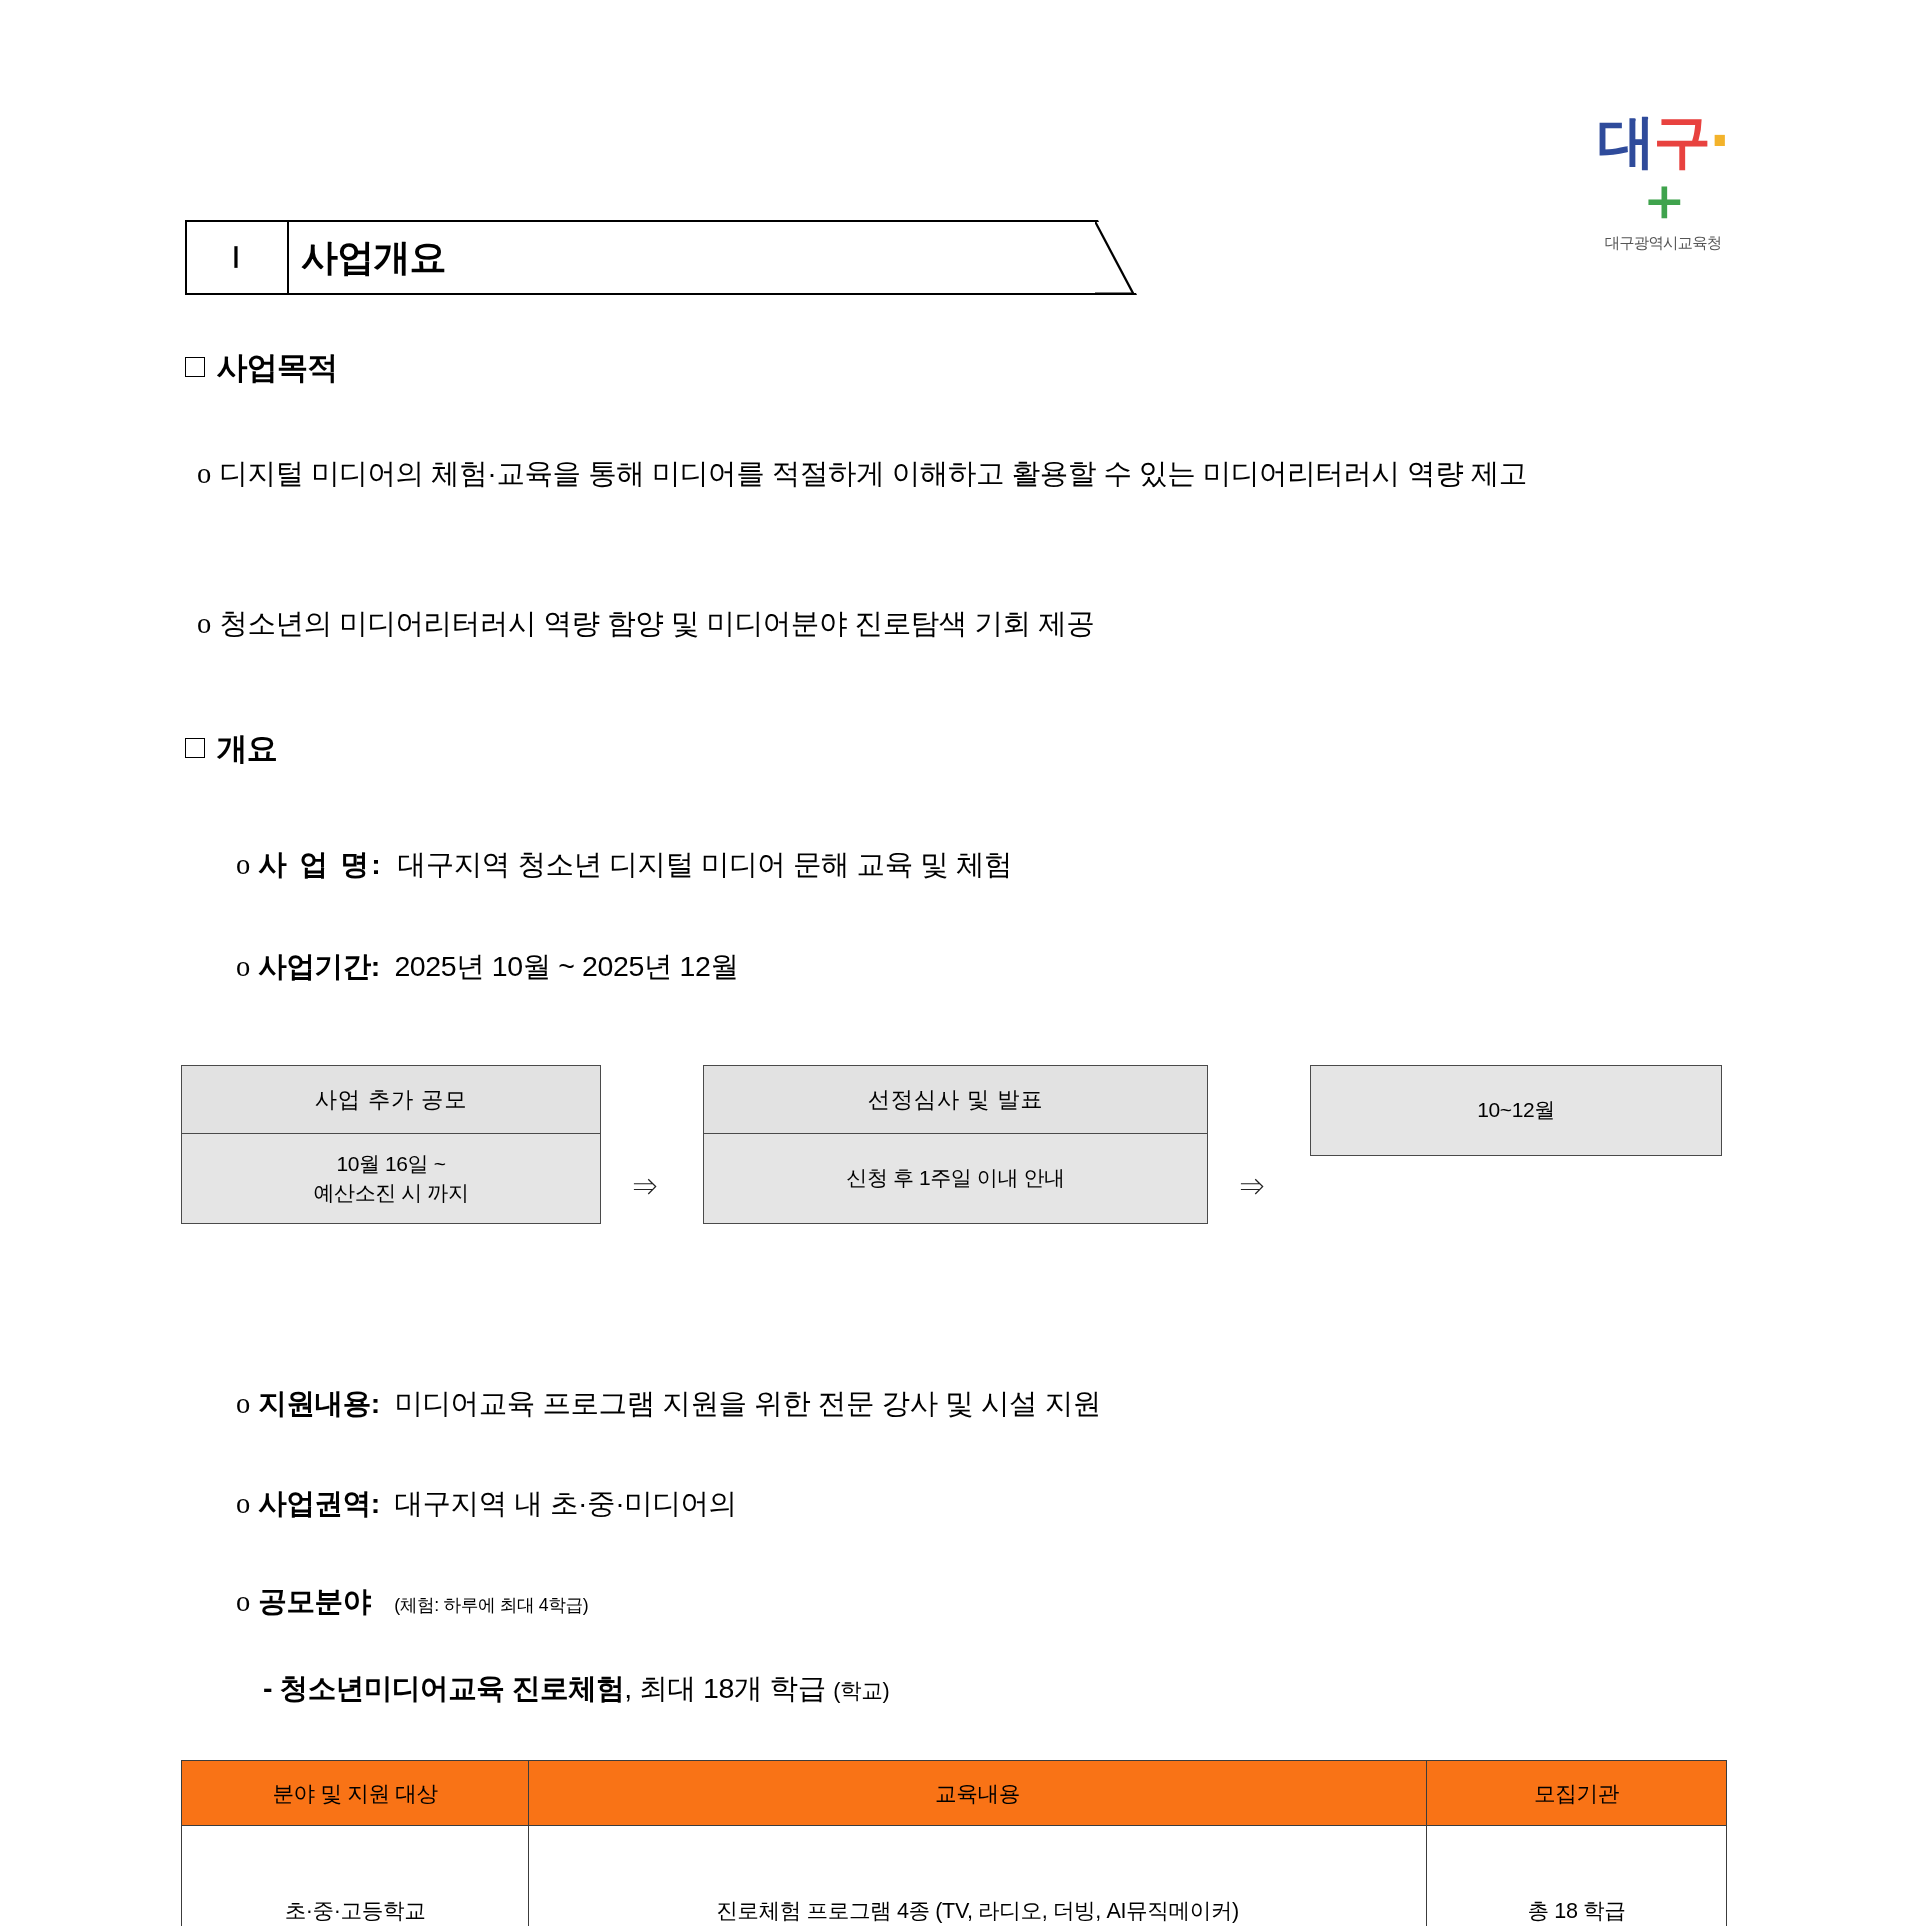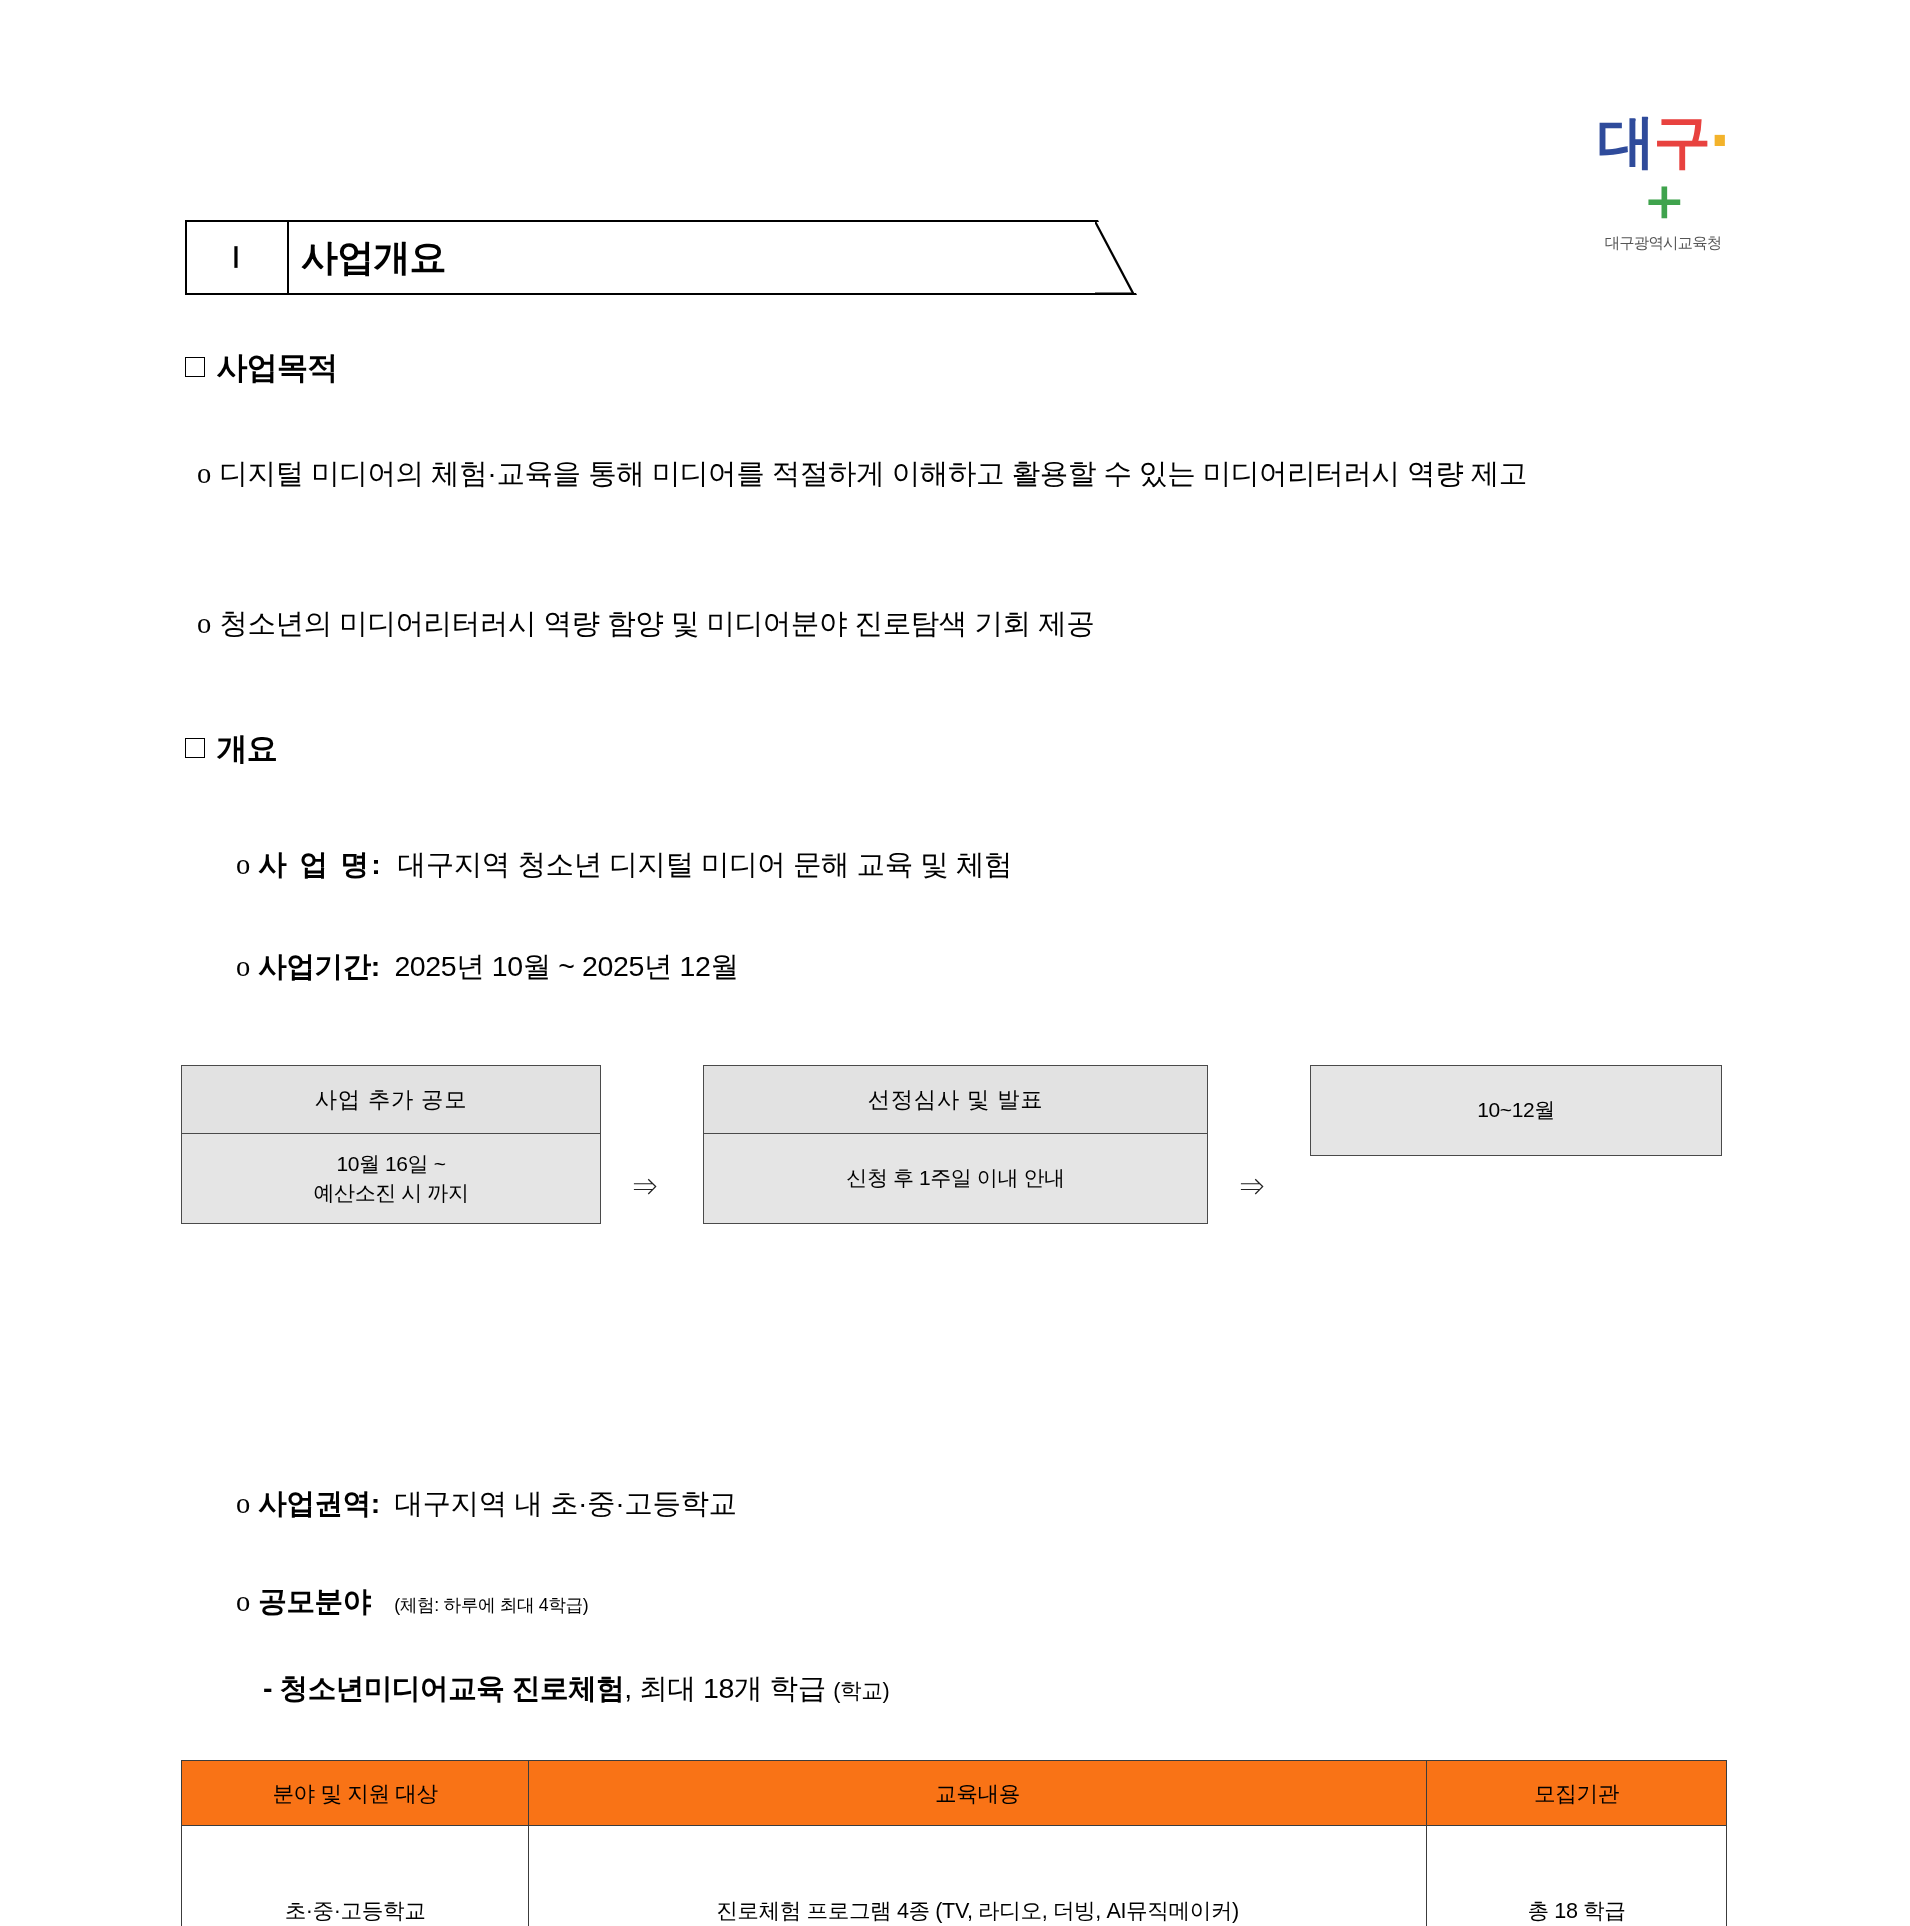--- a/index.html
+++ b/index.html
@@ -280,24 +280,28 @@
         </div>
     </div>
     <div class="flow-arrow" style="left:1056px;">⇒</div>
     <div class="flow-box" style="left:1129px; width:412px;">
       <div class="body">
           <span style="white-space:pre-line;">10~12월</span>
         </div>
     </div>
   </div>
 
+  <div class="abs bullet-o" style="left:220px; top:1385px; width:1522px;">
+    <span class="o">o</span><span class="strong">지원내용:</span>
+    <span style="margin-left:7px;">미디어교육 프로그램 지원을 위한 전문 강사 및 시설 지원</span>
+  </div>
 
   <div class="abs bullet-o" style="left:220px; top:1485px; width:1522px;">
     <span class="o">o</span><span class="strong">사업권역:</span>
-    <span style="margin-left:7px;">대구지역 내 초·중·고등학교</span>
+    <span style="margin-left:7px;">대구지역 내 초·중·미디어의</span>
   </div>
 
   <div class="abs bullet-o" style="left:220px; top:1583px; width:1522px;">
     <span class="o">o</span><span class="strong">공모분야</span>
     <span class="small-note" style="margin-left:16px;">(체험: 하루에 최대 4학급)</span>
   </div>
 
   <div class="abs bullet-o" style="left:247px; top:1670px; width:1522px;">
     <span class="strong">- 청소년미디어교육 진로체험</span><span>, 최대 18개 학급 </span><span class="small-note" style="font-size:21.6px;text-align:right;">(학교)</span>
   </div>

